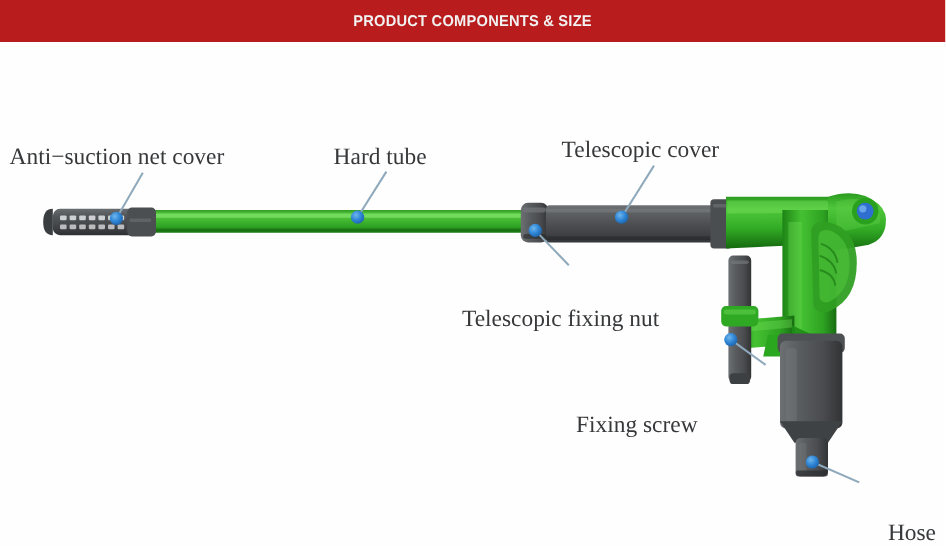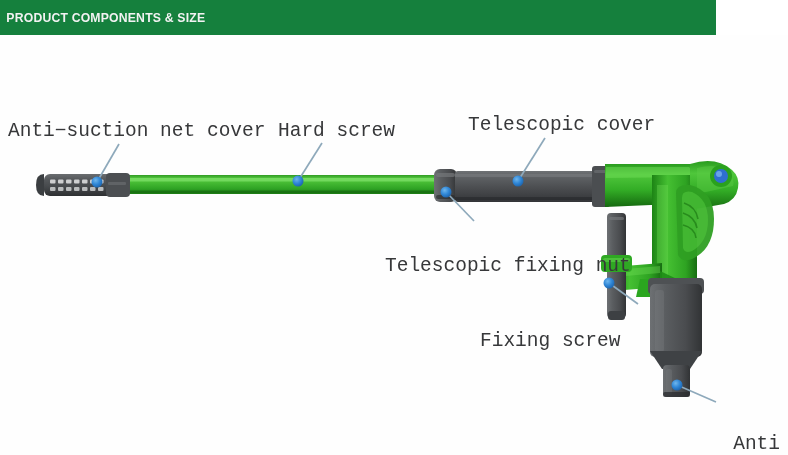--- a/index.html
+++ b/index.html
@@ -7,23 +7,23 @@
     width:788px;height:455px;
     background:#ffffff;
     font-family:"Liberation Sans", sans-serif;
     overflow:hidden;
     position:relative;
   }
   #page{position:relative;width:788px;height:455px;overflow:hidden;background:#fff;}
 
   
   .header-bar{
-    position:absolute;left:0;top:0;width:716px;height:35px;
-    background:#15803d;
-    display:flex;align-items:center;
+    position:absolute;left:0;top:0;width:788px;height:35px;
+    background:#b91c1c;
+    display:flex;align-items:center;justify-content:center;
   }
   .header-title{
     color:#f2f2f2;
     font-size:13px;
     font-weight:bold;
     letter-spacing:0.2px;
     font-family:"Liberation Sans", sans-serif;
     white-space:nowrap;
     transform:scaleX(0.94);
   }
@@ -31,31 +31,31 @@
   
   .stage{position:absolute;left:0;top:35px;width:788px;height:420px;background:#fefefe;}
 
   
   .art{position:absolute;left:0;top:0;width:788px;height:420px;}
 
   
   .label{
     position:absolute;
     color:#37383a;
-    font-family:Liberation Mono, monospace;
+    font-family:Liberation Serif, serif;
     font-size:19.5px;
     line-height:23px;
     white-space:pre;
     letter-spacing:0px;
   }
   .lbl-antisuction{left:8px;top:85px;}
   .lbl-hardtube{left:278px;top:85px;}
   .lbl-telesleeve{left:468px;top:79px;}
   .lbl-fixingnut{left:385px;top:220px;text-align:right;}
-  .lbl-fixingscrew{left:480px;top:295px;}
+  .lbl-fixingscrew{left:480px;top:308px;}
   .lbl-hose{left:600px;top:352px;width:180px;text-align:right;}
 </style>
 </head>
 <body>
 
 <div id="page">
 
   <div class="header-bar">
     <div class="header-title">PRODUCT COMPONENTS &amp; SIZE</div>
   </div>
@@ -227,27 +227,27 @@
         <circle cx="298" cy="146" r="5.5" fill="url(#gDot)"></circle>
         <circle cx="518" cy="146" r="5.5" fill="url(#gDot)"></circle>
         <circle cx="446" cy="157" r="5.5" fill="url(#gDot)"></circle>
         <circle cx="609" cy="248" r="5.5" fill="url(#gDot)"></circle>
         <circle cx="677" cy="350" r="5.5" fill="url(#gDot)"></circle>
       </g>
     </svg>
 
     <div class="label lbl-antisuction">Anti−suction net cover</div>
 
-    <div class="label lbl-hardtube">Hard screw</div>
+    <div class="label lbl-hardtube">Hard tube</div>
 
     <div class="label lbl-telesleeve">Telescopic cover</div>
 
     <div class="label lbl-fixingnut">Telescopic fixing nut</div>
 
     <div class="label lbl-fixingscrew">Fixing screw</div>
 
     <div class="label lbl-hose">
-      <div>Anti</div>
+      <div>Hose</div>
       
     </div>
 
   </div>
 </div>
 
 </body></html>

